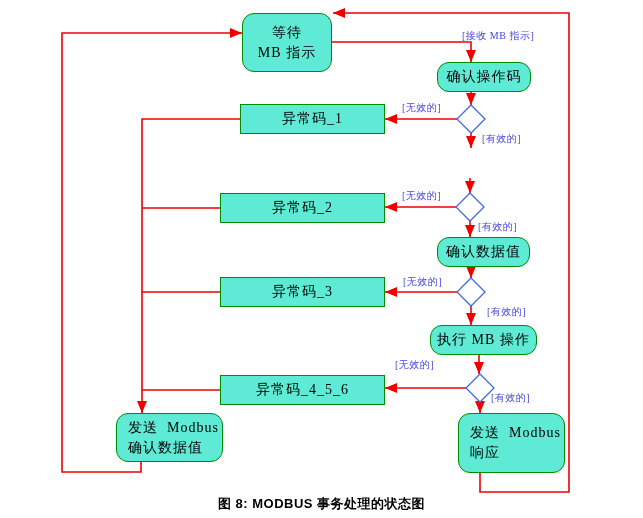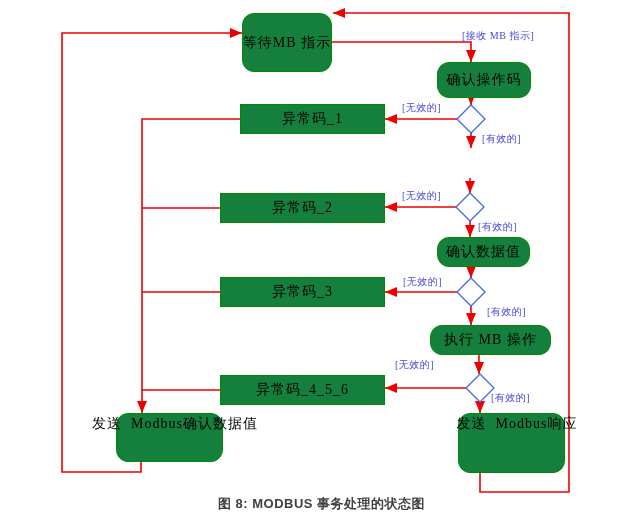--- a/index.html
+++ b/index.html
@@ -1,29 +1,29 @@
 <!DOCTYPE html>
 <html><head>
 <meta charset="utf-8">
 <style>
   html,body{margin:0;padding:0;background:#ffffff;}
   #stage{position:relative;width:643px;height:518px;background:#ffffff;overflow:hidden;
          font-family:"Liberation Serif","DejaVu Serif",serif;}
   #wires{position:absolute;left:0;top:0;z-index:1;}
-  .node{position:absolute;z-index:2;box-sizing:border-box;background:#15803d;
-        border:1.6px solid #008C00;color:#000;display:flex;
+  .node{position:absolute;z-index:2;box-sizing:border-box;background:#5eead4;
+        border:1.6px solid #008C00;color:#000;display:flex;flex-direction:column;
         align-items:center;justify-content:center;font-size:14px;letter-spacing:1px;
         line-height:20px;text-align:center;}
   .rounded{border-radius:12px;}
   .leftalign{align-items:flex-start;padding-left:11px;text-align:left;margin-left:28px;}
   .node .l{white-space:pre;}
   .guard{position:absolute;z-index:3;color:#4646DC;font-size:10px;letter-spacing:0.5px;
          white-space:pre;line-height:14px;}
   .caption{position:absolute;z-index:3;left:0;top:495px;width:643px;text-align:center;
-           color:#404040;font-family:"Liberation Sans","DejaVu Sans",sans-serif;
+           color:#000000;font-family:"Liberation Sans","DejaVu Sans",sans-serif;
            font-weight:bold;font-size:13px;letter-spacing:0.5px;}
 </style>
 </head>
 <body>
 
 <div id="stage">
 
   <svg id="wires" width="643" height="518" viewBox="0 0 643 518">
     <defs>
       <marker id="arr" viewBox="0 0 12 10" refX="12" refY="5" markerWidth="12" markerHeight="10" markerUnits="userSpaceOnUse" orient="auto">
@@ -57,42 +57,42 @@
       <polygon points="471,278 485,292 471,306 457,292"></polygon>
       <polygon points="480,374 494,388 480,402 466,388"></polygon>
     </g>
   </svg>
 
   <div class="node rounded" style="left:242px;top:13px;width:90px;height:59px;">
     <span class="l">等待</span>
     <span class="l">MB 指示</span>
   </div>
 
-  <div class="node rounded" style="left:437px;top:62px;width:94px;height:36px;">
+  <div class="node rounded" style="left:437px;top:62px;width:94px;height:30px;">
     <span class="l">确认操作码</span>
   </div>
 
   <div class="node" style="left:240px;top:104px;width:145px;height:30px;">
     <span class="l">异常码_1</span>
   </div>
 
 
   <div class="node" style="left:220px;top:193px;width:165px;height:30px;">
     <span class="l">异常码_2</span>
   </div>
 
   <div class="node rounded" style="left:437px;top:237px;width:93px;height:30px;">
     <span class="l">确认数据值</span>
   </div>
 
   <div class="node" style="left:220px;top:277px;width:165px;height:30px;">
     <span class="l">异常码_3</span>
   </div>
 
-  <div class="node rounded" style="left:430px;top:325px;width:121px;height:30px;">
+  <div class="node rounded" style="left:430px;top:325px;width:107px;height:30px;">
     <span class="l">执行 MB 操作</span>
   </div>
 
   <div class="node" style="left:220px;top:375px;width:165px;height:30px;">
     <span class="l">异常码_4_5_6</span>
   </div>
 
   <div class="node rounded leftalign" style="left:88px;top:413px;width:107px;height:49px;">
     <span class="l">发送  Modbus</span>
     <span class="l">确认数据值</span>

